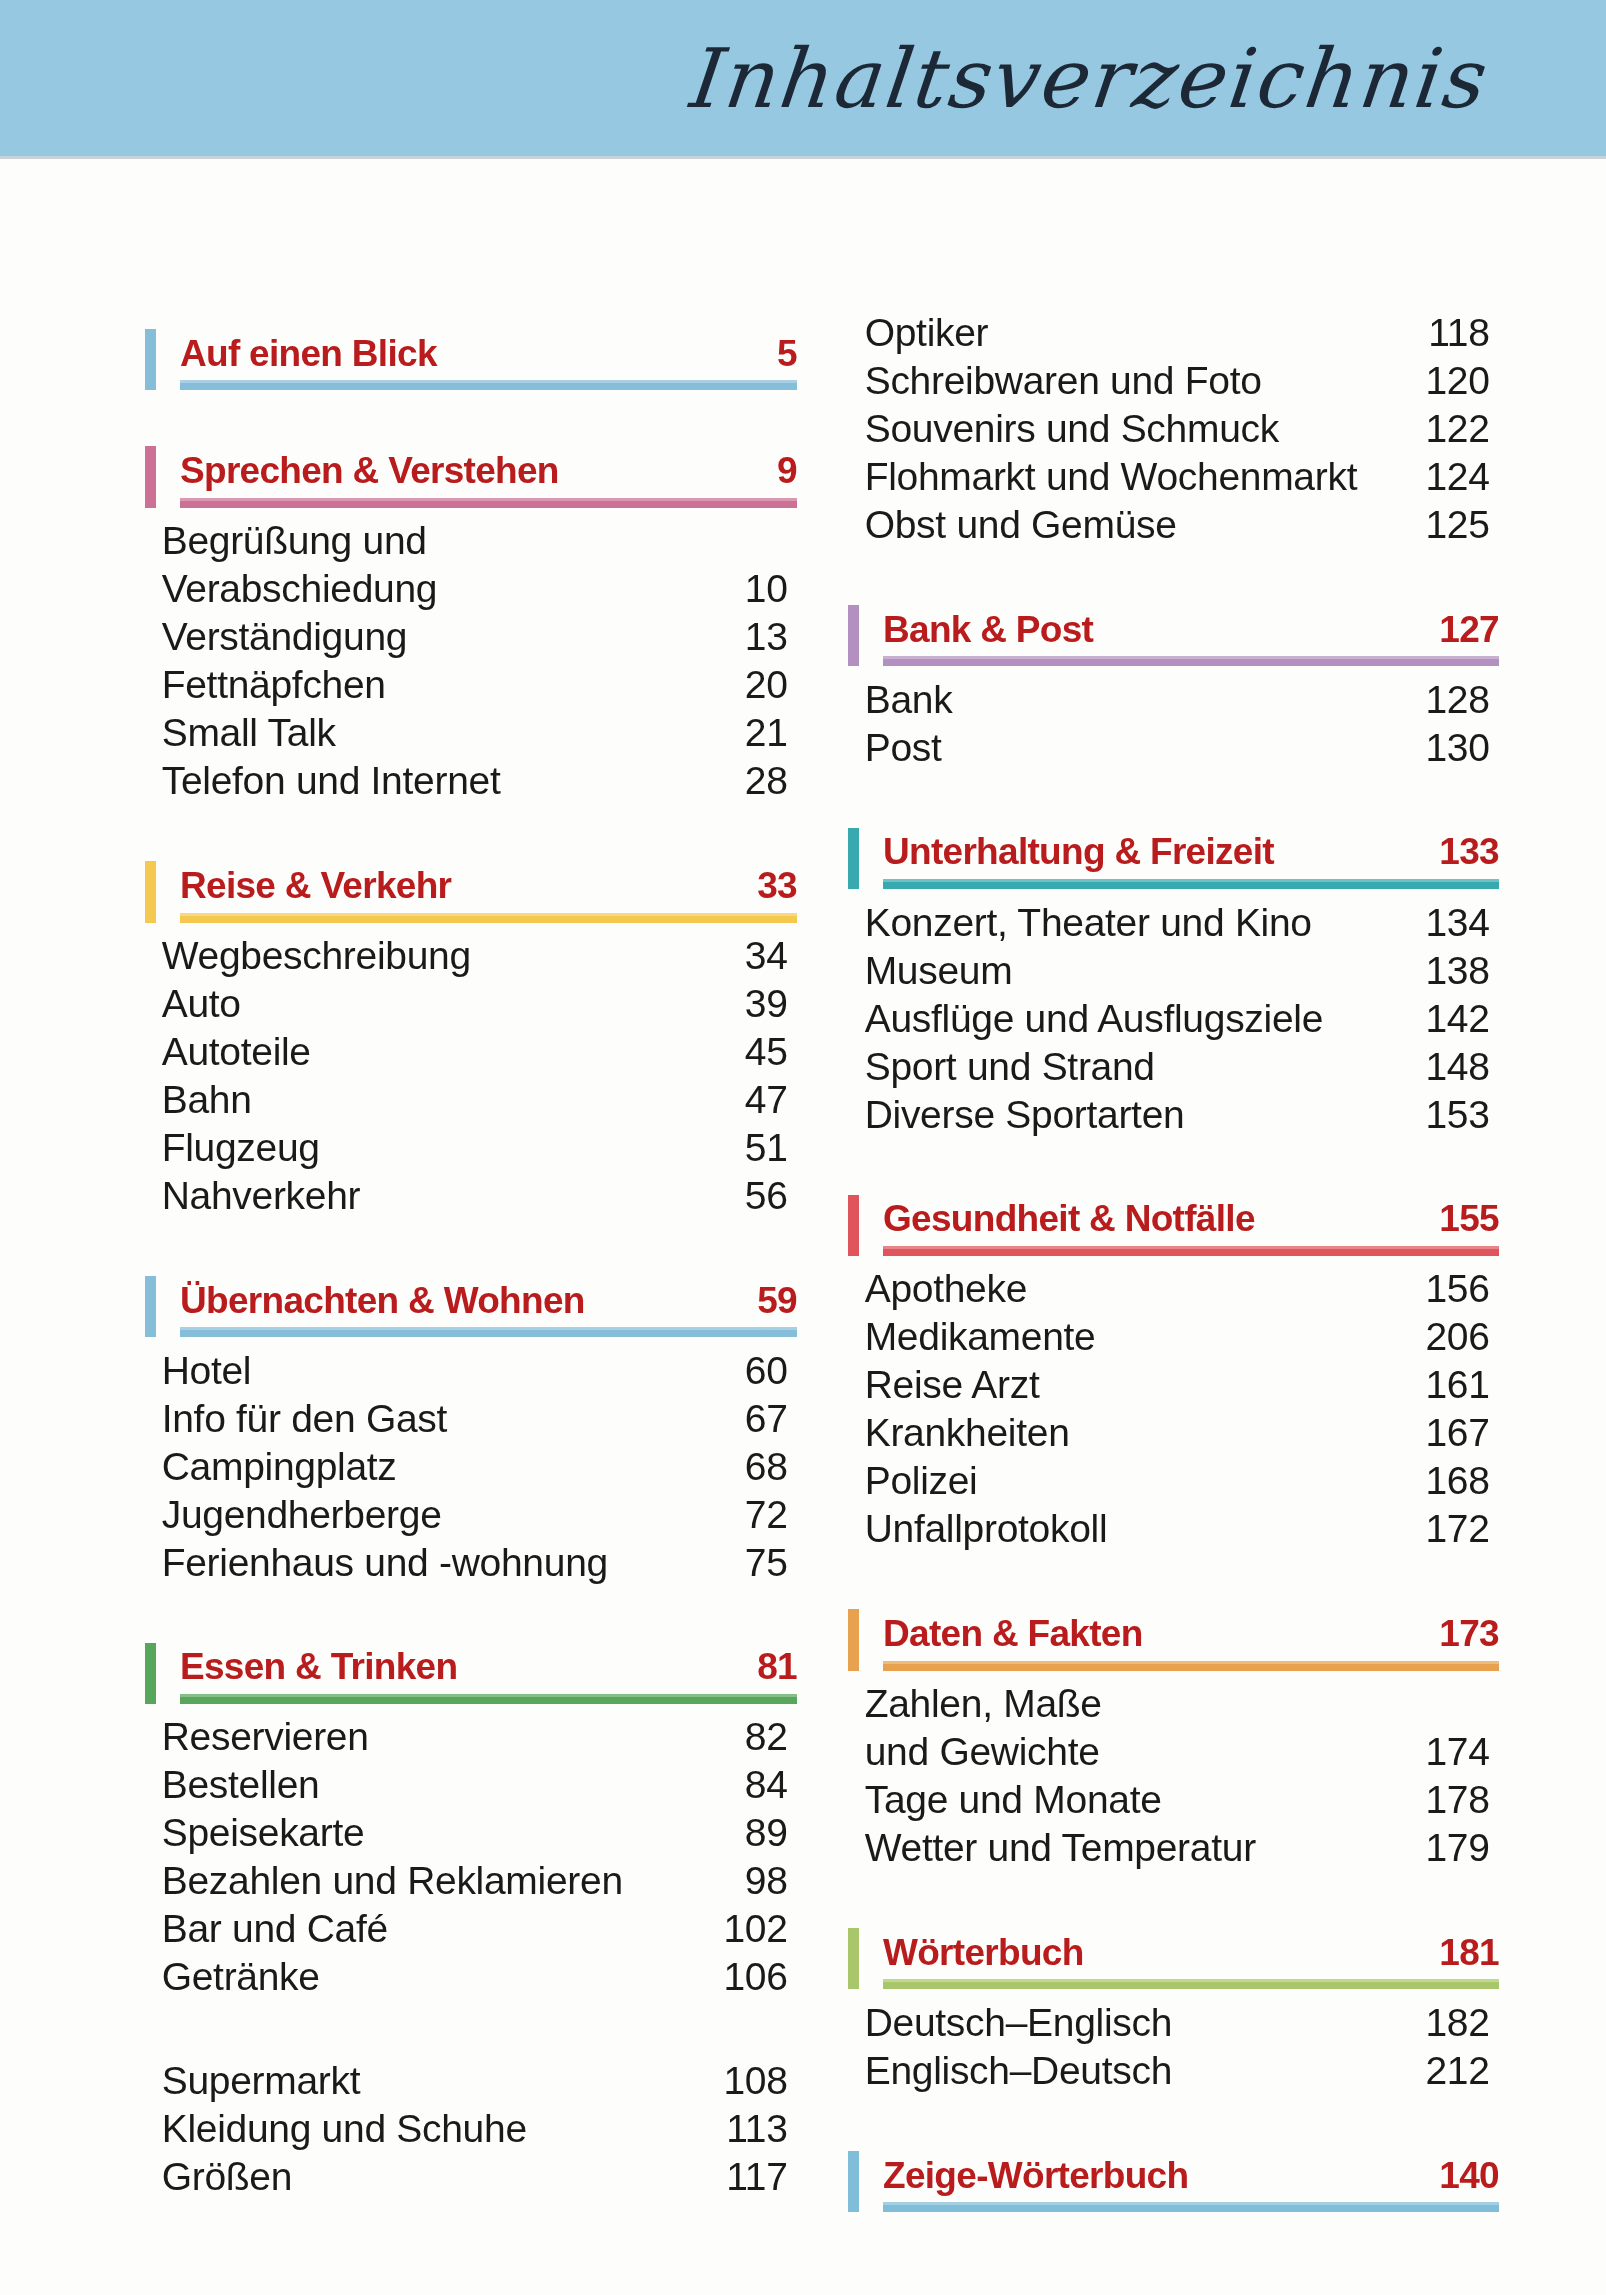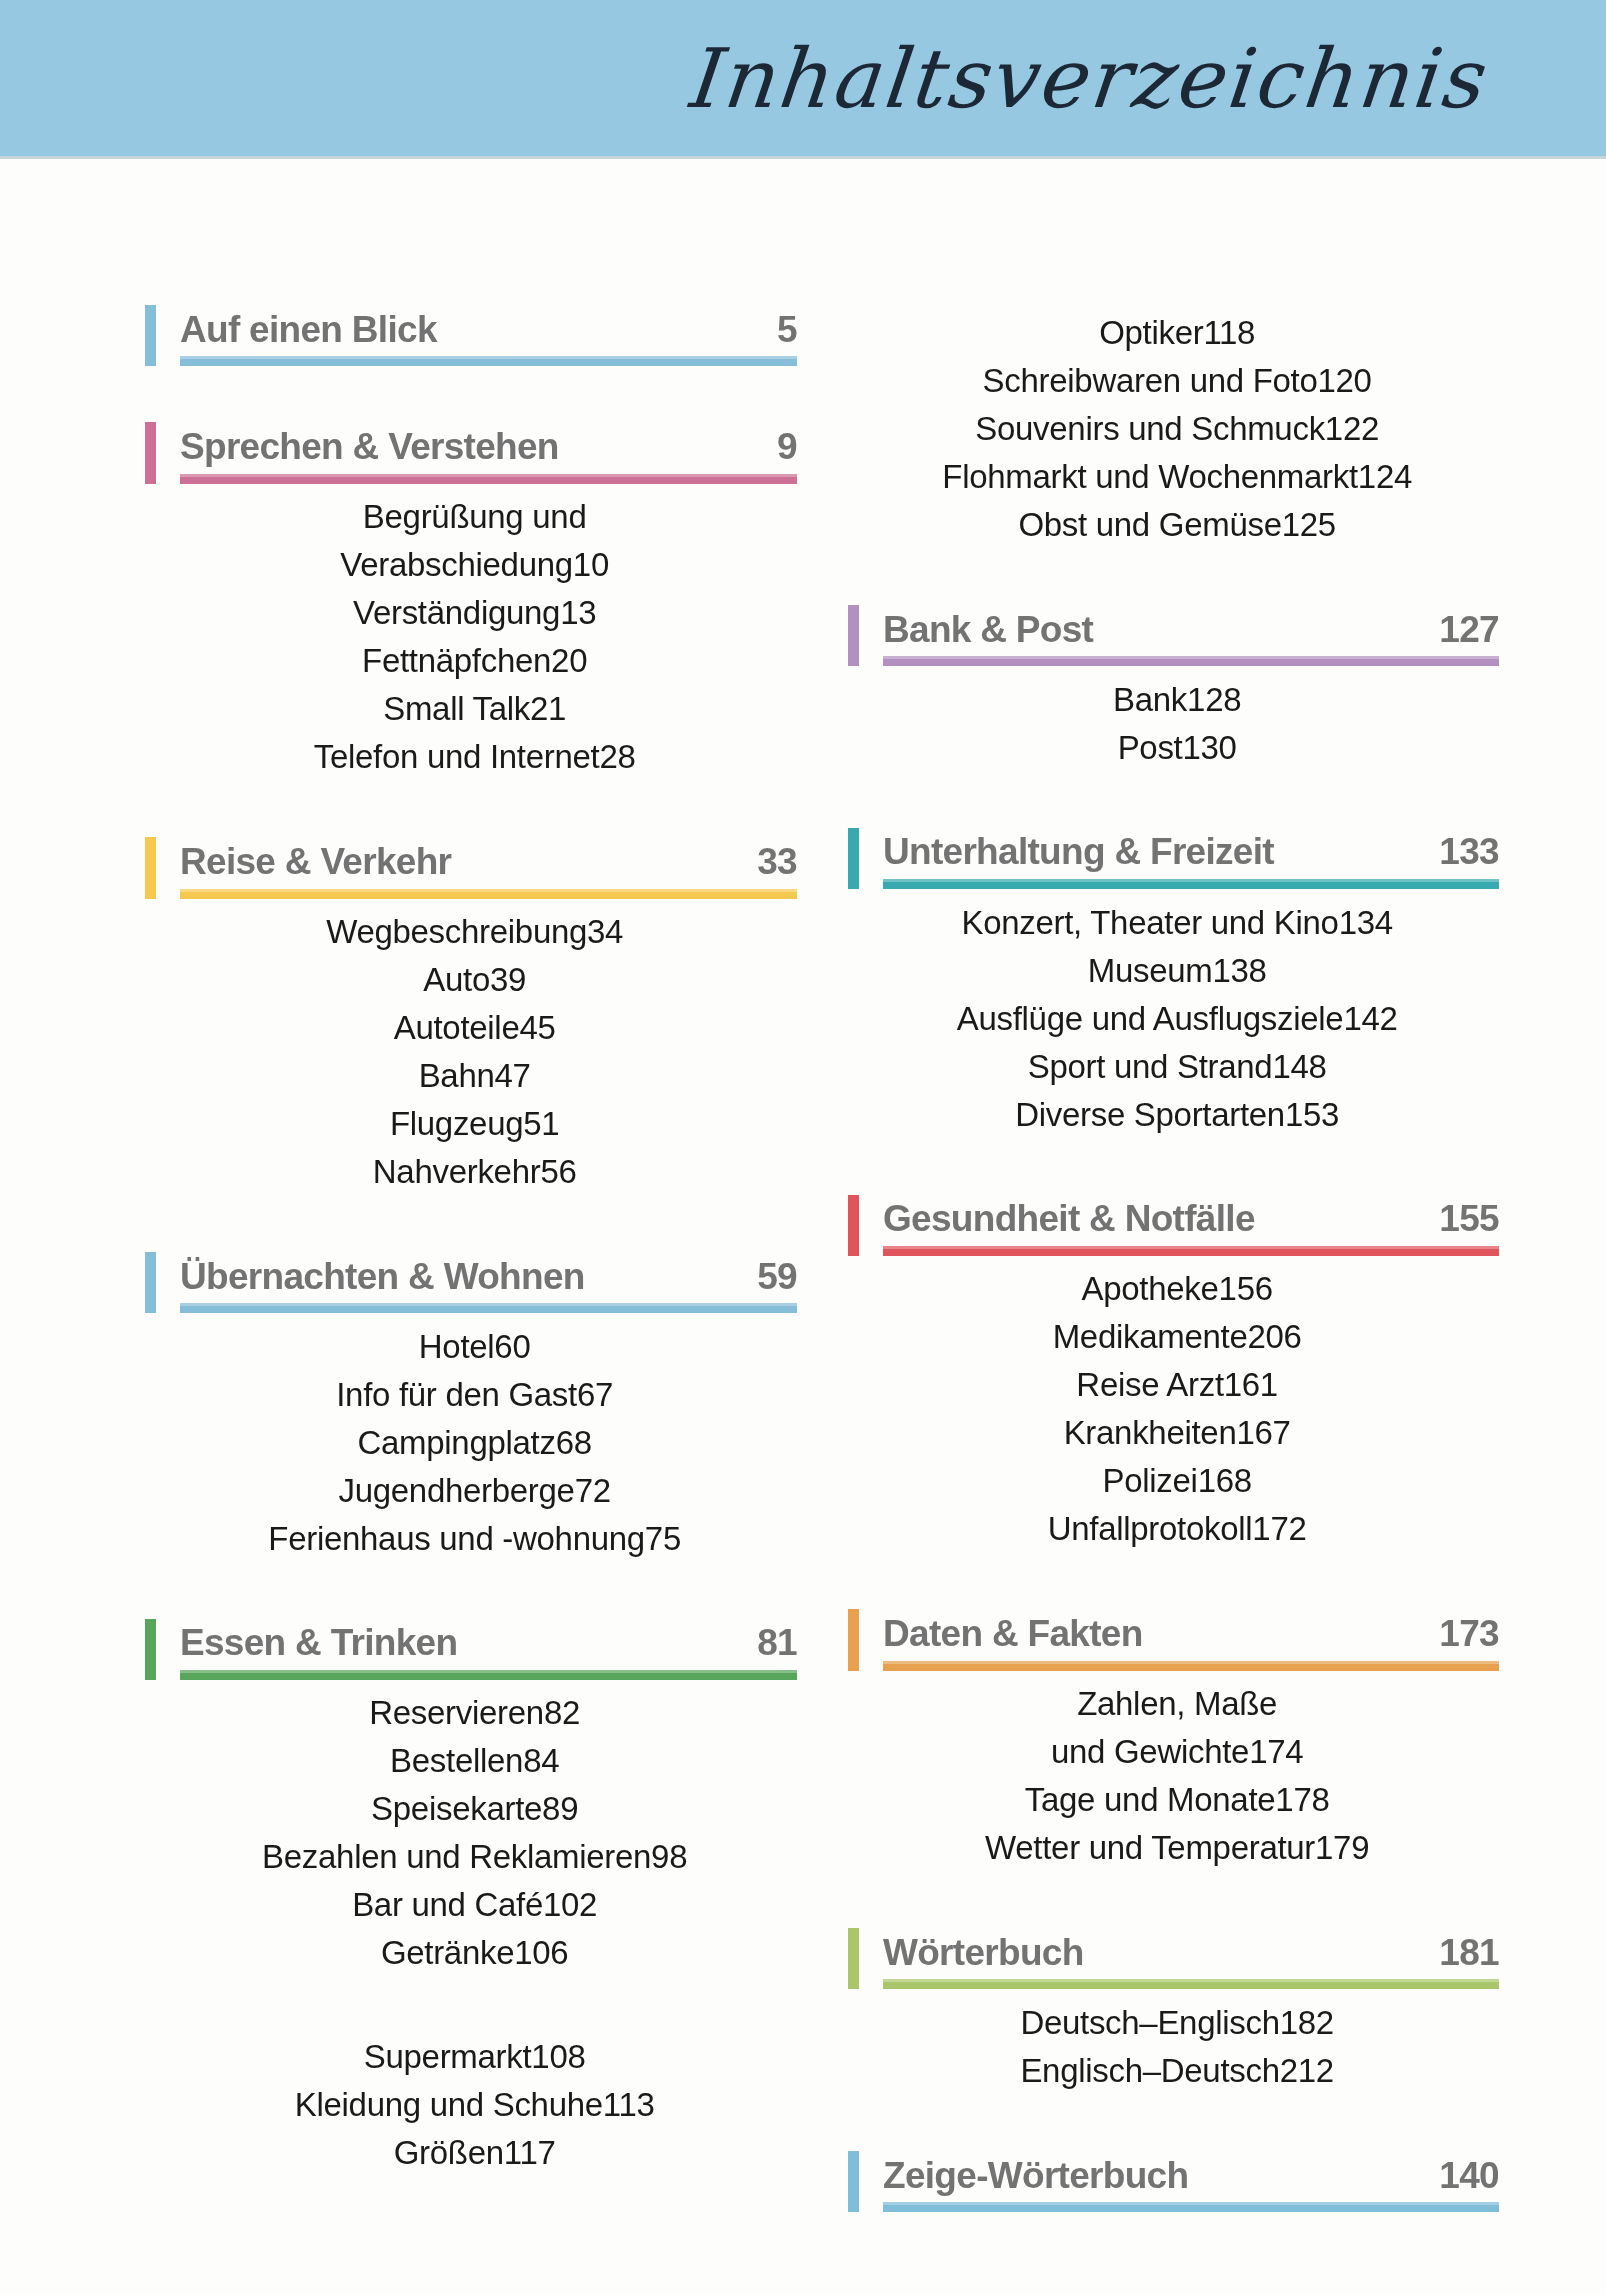--- a/index.html
+++ b/index.html
@@ -27,35 +27,35 @@
   .sec{margin-top:56px;}
   .col .sec:first-child{margin-top:0;}
   .sec-head{position:relative;padding-left:35px;}
   .vbar{
     position:absolute;left:0;top:0;bottom:0;width:10.7px;
     background:var(--c,#999);
   }
   .sec-row{
     display:flex;justify-content:space-between;align-items:baseline;
     font-weight:bold;font-size:37px;line-height:44px;padding-top:2.7px;
-    letter-spacing:-0.7px;color:#737373;
+    letter-spacing:-0.7px;color:#b91c1c;margin-top:24px;
   }
   .rule{
     height:10px;margin-top:4.7px;
     background:linear-gradient(to bottom,
       color-mix(in srgb, var(--c,#999) 72%, #ffffff) 0 30%,
       var(--c,#999) 30% 100%);
     background-color:var(--c,#999);
   }
   
   .entries{margin-top:9.4px;margin-left:16.7px;padding-right:9.4px;}
   .plain .entries{margin-top:0;}
   .entry{
-    display:flex;justify-content:center;
-    font-size:33px;line-height:48px;letter-spacing:-0.3px;color:#1a1a1a;
+    display:flex;justify-content:space-between;
+    font-size:39px;line-height:48px;letter-spacing:-0.3px;color:#1a1a1a;
   }
   .entry .n{white-space:pre;}
 </style>
 </head>
 <body>
 
 <div class="page">
   <header class="band" id="band" style="background: rgb(151, 200, 226);">
     <span class="title" id="title" style="color: rgb(28, 40, 54);">Inhaltsverzeichnis</span>
   </header>

